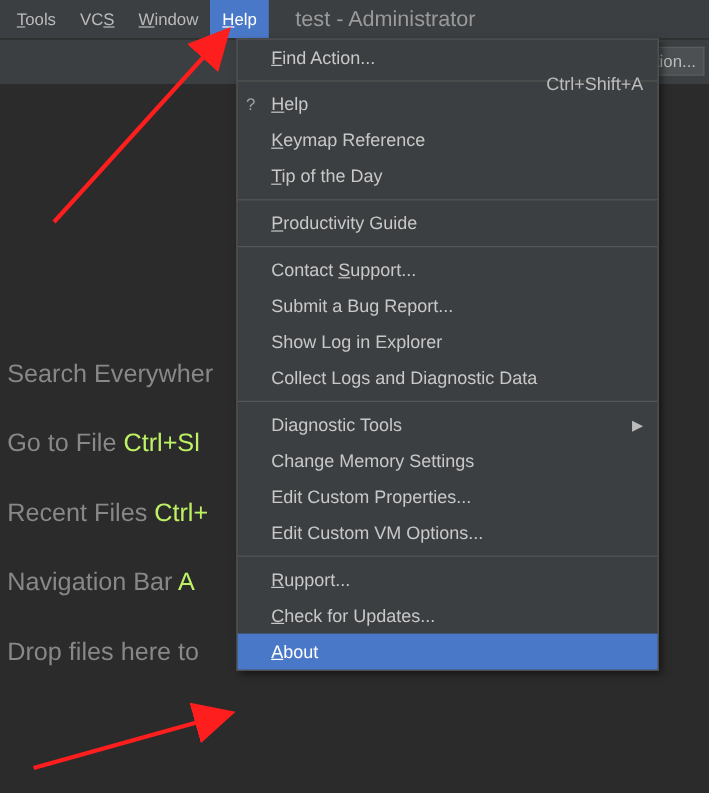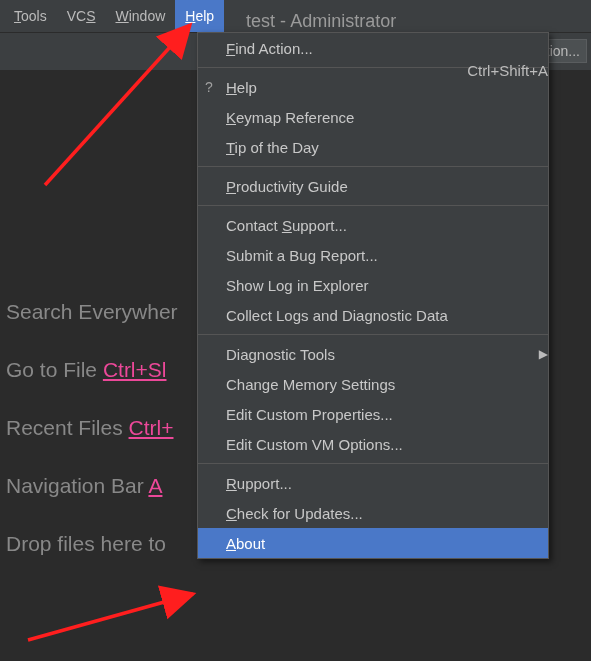--- a/index.html
+++ b/index.html
@@ -10,21 +10,21 @@
     font-size:14px;
     color:#bbbbbb;
     position:relative;
   }
 
   
   .menubar {
     height:32px;
     background:#3c3f41;
     display:flex;
-    align-items:flex-end;
+    align-items:center;
     padding-left:4px;
   }
   .menubar .item {
     padding:0 10px;
     height:32px;
     line-height:32px;
     color:#bbbbbb;
     cursor:default;
     font-size:14px;
   }
@@ -65,37 +65,38 @@
     position:absolute;
     left:6px; right:0;
     top:300px;
   }
   .bg-line {
     font-size:21px;
     color:#888888;
     margin-bottom:34px;
     white-space:nowrap;
   }
-  .bg-line .shortcut { color:#ec4899;text-decoration:underline; }
+  .bg-line .shortcut { color:#bef264; }
 
   
   .dropdown {
     position:absolute;
     left:197px;
     top:32px;
     width:352px;
     background:#3c3f41;
     border:1px solid #555555;
     box-shadow:3px 3px 6px rgba(0,0,0,0.5);
   }
   .dropdown .row {
     display:flex;
     align-items:center;
     height:30px;
     padding-left:28px;
+    padding-right:12px;
     color:#c8c8c8;
     font-size:15px;
     position:relative;
     text-align:right;
   }
   .dropdown .row .ul { text-decoration:underline; }
   .dropdown .row .accel {
     margin-left:auto;
     color:#bcbcbc;
     font-size:15px;

